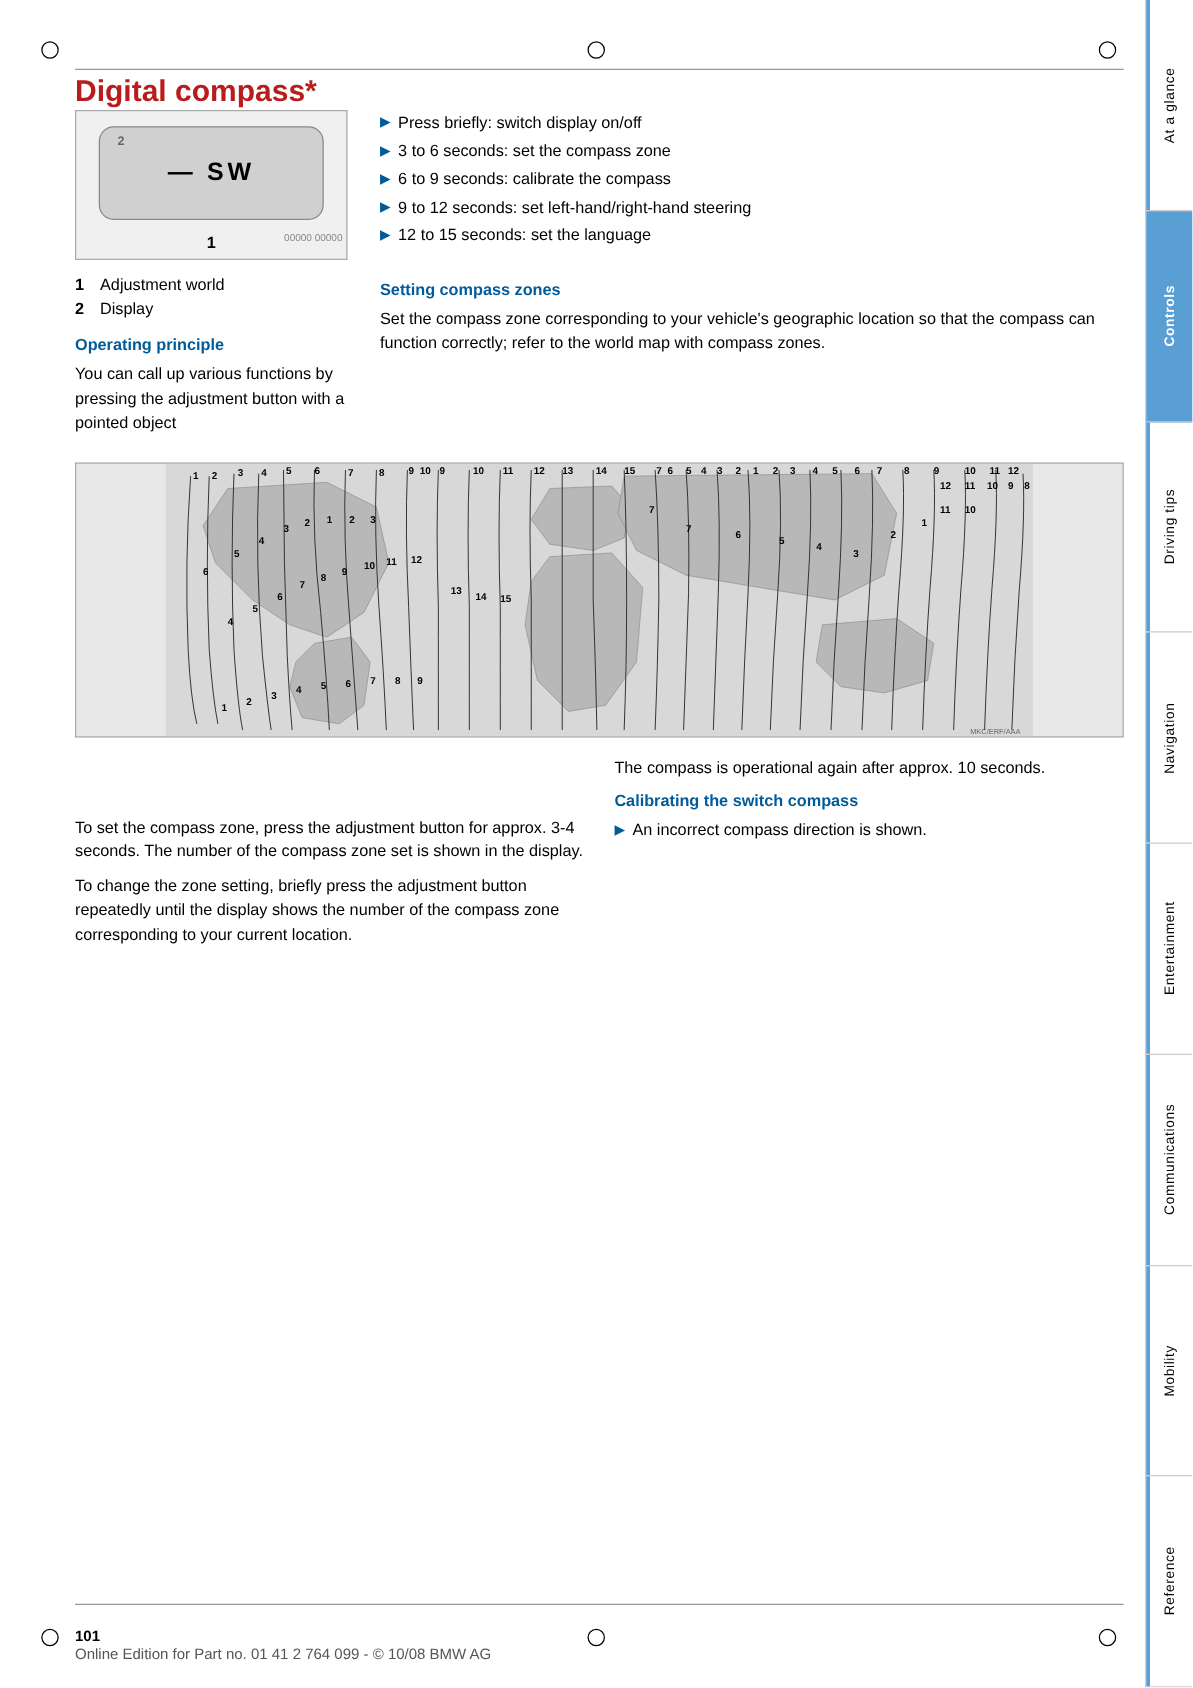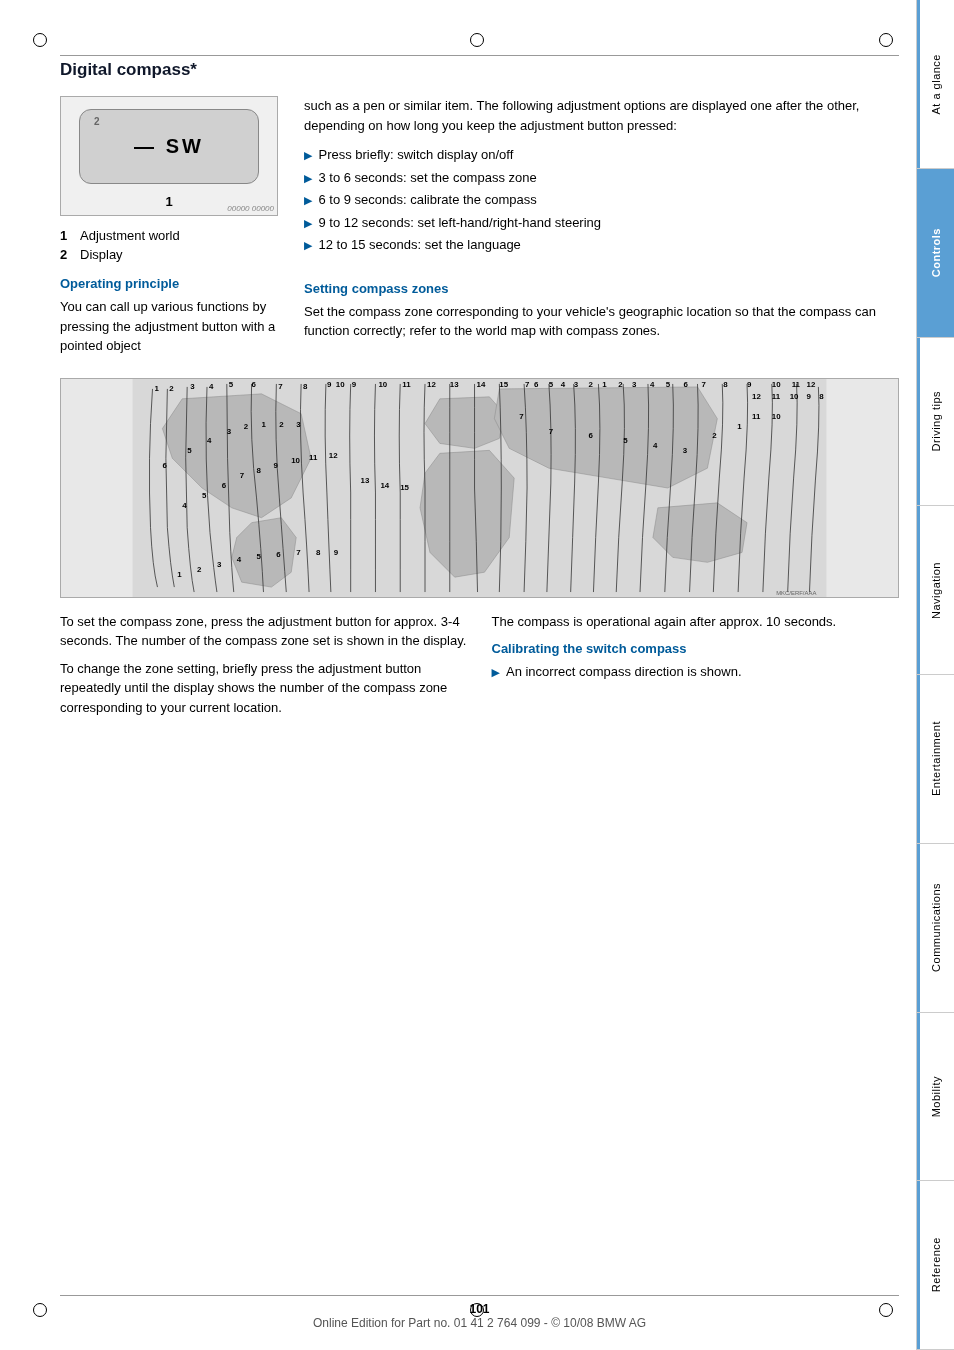--- a/index.html
+++ b/index.html
@@ -84,24 +84,24 @@
     .main-content {
       position: absolute;
       left: 60px;
       top: 60px;
       right: 55px;
       bottom: 60px;
     }
 
     
     .page-title {
-      font-size: 17px;
+      font-size: 24px;
       font-weight: bold;
-      color: #0f172a;
-      margin-bottom: 16px;
+      color: #b91c1c;
+      margin-bottom: 0;
     }
 
     
     .two-col {
       display: flex;
       gap: 24px;
     }
     .col-left {
       width: 220px;
       flex-shrink: 0;
@@ -118,25 +118,24 @@
       background: #f0f0f0;
       position: relative;
       margin-bottom: 12px;
       display: flex;
       align-items: center;
       justify-content: center;
       overflow: hidden;
     }
     .img-credit {
       position: absolute;
-      bottom: 2px;
+      bottom: 12px;
       right: 3px;
       font-size: 8px;
       color: #888;
-      font-style: italic;
     }
 
     
     .numbered-item {
       display: flex;
       gap: 6px;
       margin-bottom: 4px;
       font-size: 13px;
     }
     .numbered-item .num {
@@ -198,36 +197,36 @@
     }
 
     
     .bottom-two-col {
       display: flex;
       gap: 24px;
       margin-top: 4px;
     }
     .bottom-col-left {
       flex: 1;
+      margin-top: 48px;
     }
     .bottom-col-right {
       flex: 1;
     }
 
     
     .page-footer {
       position: absolute;
       bottom: 20px;
       left: 60px;
       right: 55px;
-      text-align: center;
       font-size: 12px;
       color: #555;
       border-top: 1px solid #999;
-      padding-top: 6px;
+      padding-top: 18px;
     }
     .page-number {
       font-weight: bold;
       color: #000;
     }
 
     
     .top-line {
       position: absolute;
       top: 55px;
@@ -339,21 +338,20 @@
         <span>Display</span>
       </div>
 
       <div class="section-heading" style="margin-top:14px;">Operating principle</div>
       <p class="body-text">
         <span>You can call up various functions by pressing the adjustment button with a pointed object</span>
       </p>
     </div>
 
     <div class="col-right">
-      <p class="body-text" style="margin-bottom:10px;">such as a pen or similar item. The following adjustment options are displayed one after the other, depending on how long you keep the adjustment button pressed:</p>
 
       <ul class="bullet-list">
         <li>
           <span class="bullet-arrow">▶</span>
           <span>Press briefly: switch display on/off</span>
         </li>
         <li>
           <span class="bullet-arrow">▶</span>
           <span>3 to 6 seconds: set the compass zone</span>
         </li>

